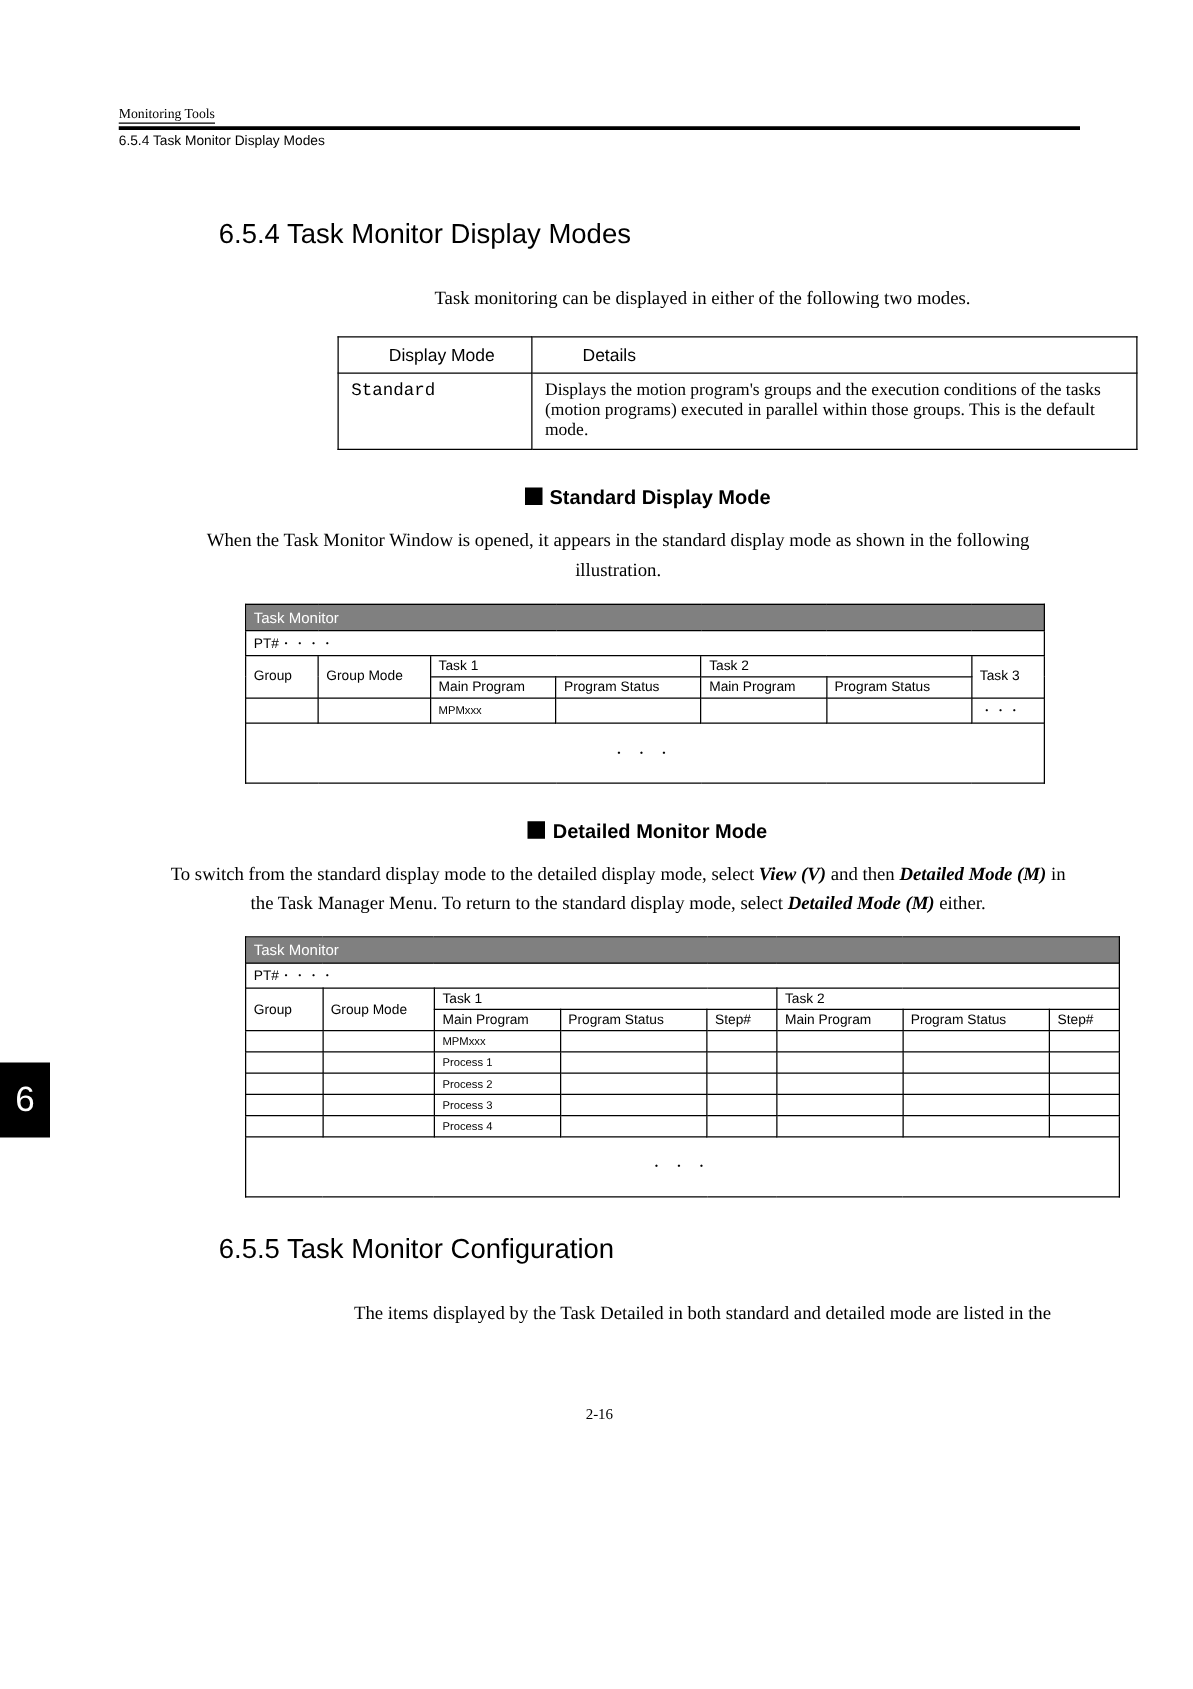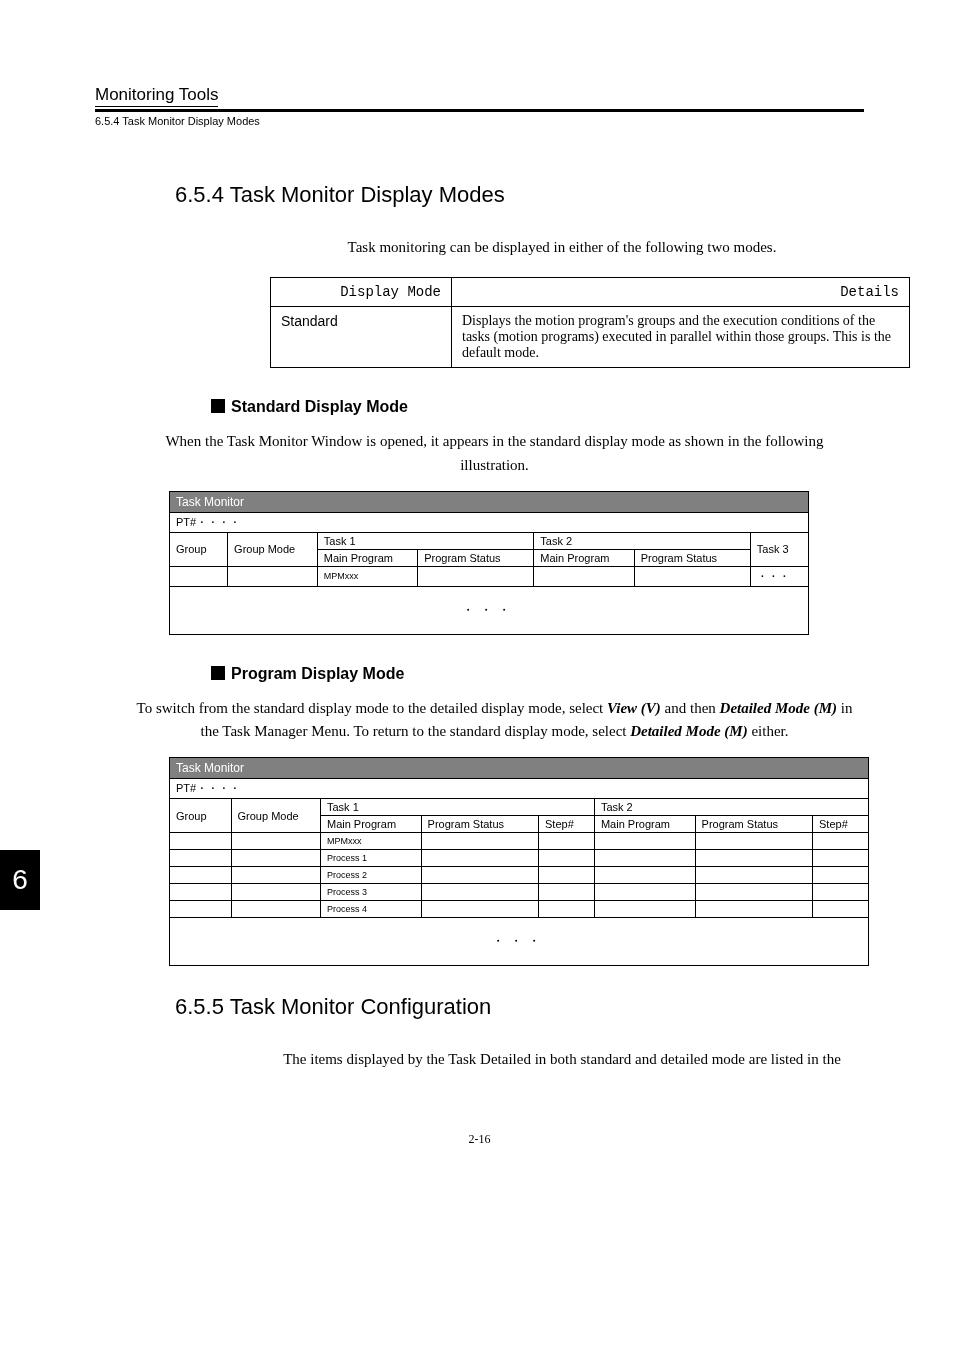--- a/index.html
+++ b/index.html
@@ -4,22 +4,22 @@
 <style>
   * { box-sizing: border-box; margin: 0; padding: 0; }
   body {
     font-family: "Times New Roman", serif;
     background: #fff;
     width: 954px;
     padding: 85px 90px 60px 95px;
     color: #000;
   }
   .running-header {
-    font-family: Liberation Sans, sans-serif;
-    font-size: 17px;
+    font-family: Liberation Serif, serif;
+    font-size: 11px;
     margin-bottom: 2px;
   }
   .running-header .underline {
     display: inline-block;
     border-bottom: 1px solid #000;
     padding-bottom: 1px;
   }
   .thick-rule {
     border: none;
     border-top: 3px solid #000;
@@ -57,49 +57,50 @@
     width: 640px;
     font-size: 14px;
   }
   table.dmtable th, table.dmtable td {
     border: 1px solid #000;
     padding: 6px 10px;
     vertical-align: top;
     text-align: left;
   }
   table.dmtable th {
+    font-family: Liberation Sans, sans-serif;
+    font-weight: normal;
+    text-align: left;
+    padding-left: 40px;
+  }
+  table.dmtable td.mode-cell {
     font-family: Liberation Mono, monospace;
-    font-weight: normal;
-    text-align: right;
-    padding-left: 40px;
-  }
-  table.dmtable td.mode-cell {
-    font-family: Liberation Sans, sans-serif;
-    width: 181px;
+    width: 155px;
   }
 
   .sub-h {
     font-family: Arial, Helvetica, sans-serif;
     font-size: 16px;
     margin-top: 30px;
-    margin-left: 116px;
+    margin-left: 77px;
+    text-align: center;
   }
   .sub-h .blk {
     display: inline-block;
     width: 14px; height: 14px;
     background: #000;
     vertical-align: -1px;
     margin-right: 6px;
   }
 
   
   table.tasktbl {
     border-collapse: collapse;
     margin-top: 14px;
-    margin-left: 74px;
+    margin-left: 101px;
     font-family: Arial, Helvetica, sans-serif;
     font-size: 11px;
   }
   table.tasktbl td, table.tasktbl th {
     border: 1px solid #000;
     padding: 2px 6px;
     text-align: left;
     vertical-align: middle;
     background: #fff;
     font-weight: normal;
@@ -204,21 +205,21 @@
     <td>&nbsp;</td>
     <td>・・・</td>
   </tr>
   <tr class="dotsrow">
         <td colspan="7">・・・</td>
       </tr>
 </tbody>
   </table>
 
 <h3 class="sub-h">
-  <span class="blk"></span><span>Program Display Mode</span>
+  <span class="blk"></span><span>Detailed Monitor Mode</span>
 </h3>
 
 <p class="body-text mt-med">
   <span>To switch from the standard display mode to the detailed display mode, select </span><b><i><span>View (V)</span></i></b><span> and then </span><b><i><span>Detailed Mode (M)</span></i></b><span> in the Task Manager Menu. To return to the standard display mode, select </span><b><i><span>Detailed Mode (M)</span></i></b><span> either.</span>
 </p>
 
 <table class="tasktbl" style="width:700px">
   <tbody>
       <tr class="titlebar">
         <td colspan="8">Task Monitor</td>

